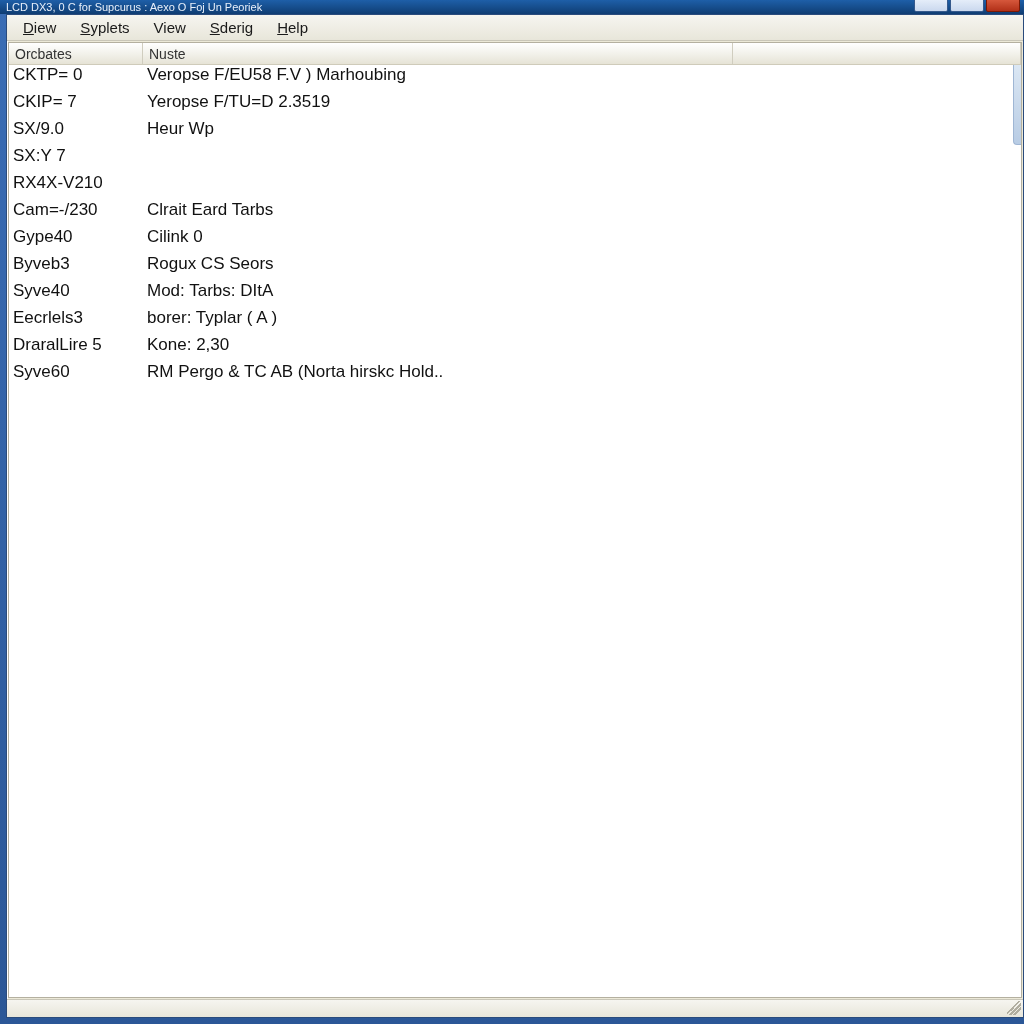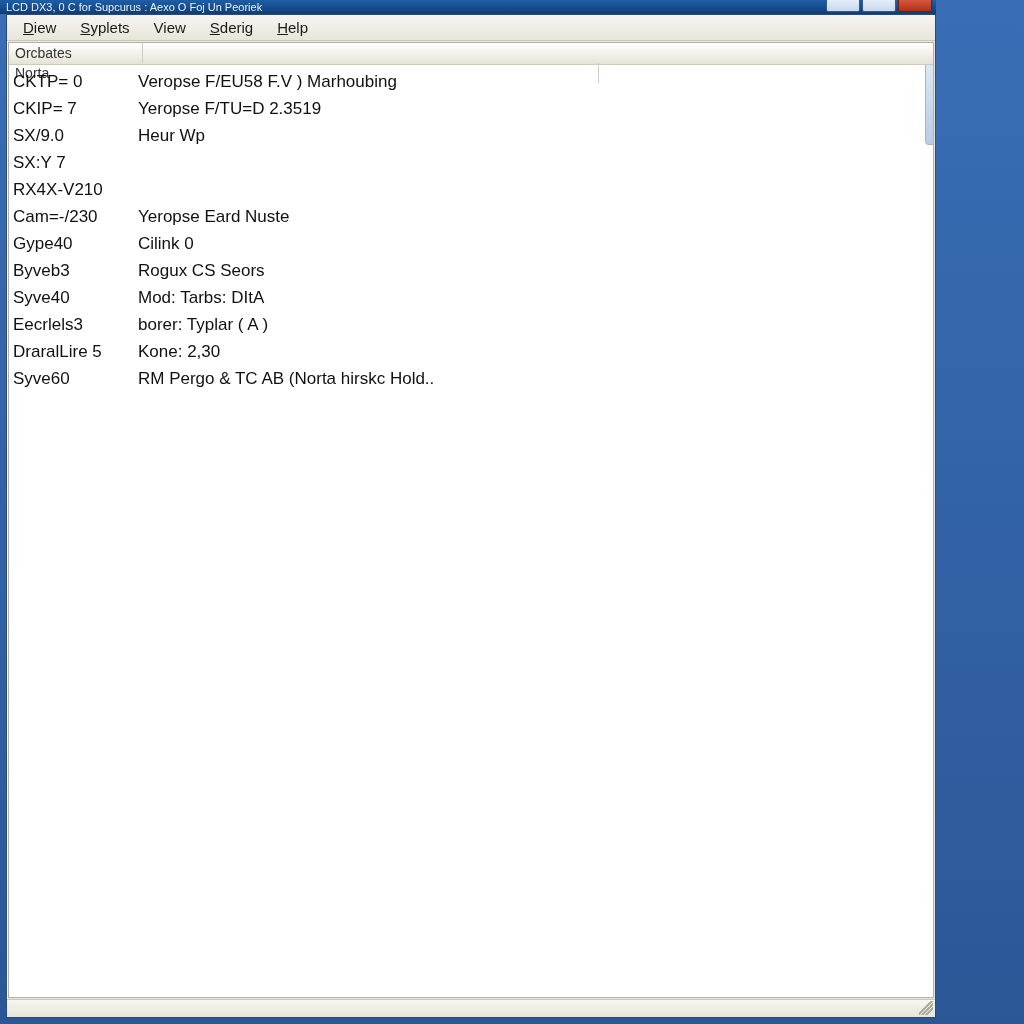--- a/index.html
+++ b/index.html
@@ -1,20 +1,20 @@
 <!DOCTYPE html>
 <html><head>
   <meta charset="utf-8">
   <style>
     * { box-sizing: border-box; margin: 0; padding: 0; }
     html, body { width: 1024px; height: 1024px; overflow: hidden; font-family: "Segoe UI", Tahoma, sans-serif; }
     body { background: linear-gradient(180deg, #3a6db5 0%, #2b5797 100%); }
 
     .window {
-      width: 936px;
+      width: 1024px;
       height: 1024px;
       display: flex;
       flex-direction: column;
     }
 
     .titlebar {
       height: 14px;
       background: linear-gradient(180deg, #1e5fa8 0%, #0f3d73 100%);
       color: #e8f0fb;
       font-size: 11px;
@@ -81,21 +81,20 @@
       overflow: hidden;
       position: relative;
     }
     .lv-header {
       height: 22px;
       display: flex;
       background: linear-gradient(180deg, #ffffff 0%, #f0efe7 60%, #e6e3d6 100%);
       border-bottom: 1px solid #cfcbba;
       font-size: 14px;
       color: #333;
-      flex-direction: column;
     }
     .lv-header .col {
       border-right: 1px solid #d0cdbf;
       padding: 2px 6px;
       display: flex;
       align-items: center;
       cursor: default;
     }
     .col-0 { width: 134px; }
     .col-1 { width: 590px; }
@@ -103,21 +102,21 @@
 
     .lv-body {
       flex: 1;
       overflow: hidden;
       font-size: 17px;
       color: #111;
     }
     .row {
       display: flex;
       height: 27px;
-      align-items: flex-end;
+      align-items: flex-start;
     }
     .row .cell {
       padding: 0 4px;
       white-space: nowrap;
       overflow: hidden;
     }
     .row .cell.c0 { width: 134px; }
     .row .cell.c1 { width: 860px; }
 
     .vscroll-hint {
@@ -174,21 +173,21 @@
       <div class="menu-item"><span class="mn-ul">D</span>iew</div>
       <div class="menu-item"><span class="mn-ul">S</span>yplets</div>
       <div class="menu-item">View</div>
       <div class="menu-item"><span class="mn-ul">S</span>derig</div>
       <div class="menu-item"><span class="mn-ul">H</span>elp</div>
     </div>
 
     <div class="listview">
       <div class="lv-header">
         <div class="col col-0">Orcbates</div>
-        <div class="col col-1">Norta</div>
+        <div class="col col-1">Nuste</div>
         <div class="col col-2"></div>
       </div>
 
       <div class="lv-body" id="lv-body">
 
       <div class="row">
             <div class="cell c0">CKTP= 0</div>
             <div class="cell c1">Veropse F/EU58 F.V ) Marhoubing</div>
           </div>
           <div class="row">
@@ -200,21 +199,21 @@
             <div class="cell c1">Heur Wp</div>
           </div>
           <div class="row">
             <div class="cell c0">SX:Y 7</div>
           </div>
           <div class="row">
             <div class="cell c0">RX4X-V210</div>
           </div>
           <div class="row">
             <div class="cell c0">Cam=-/230</div>
-            <div class="cell c1">Yeropse Eard Nuste</div>
+            <div class="cell c1">Clrait Eard Tarbs</div>
           </div>
           <div class="row">
             <div class="cell c0">Gype40</div>
             <div class="cell c1">Cilink 0</div>
           </div>
           <div class="row">
             <div class="cell c0">Byveb3</div>
             <div class="cell c1">Rogux CS Seors</div>
           </div>
           <div class="row">

